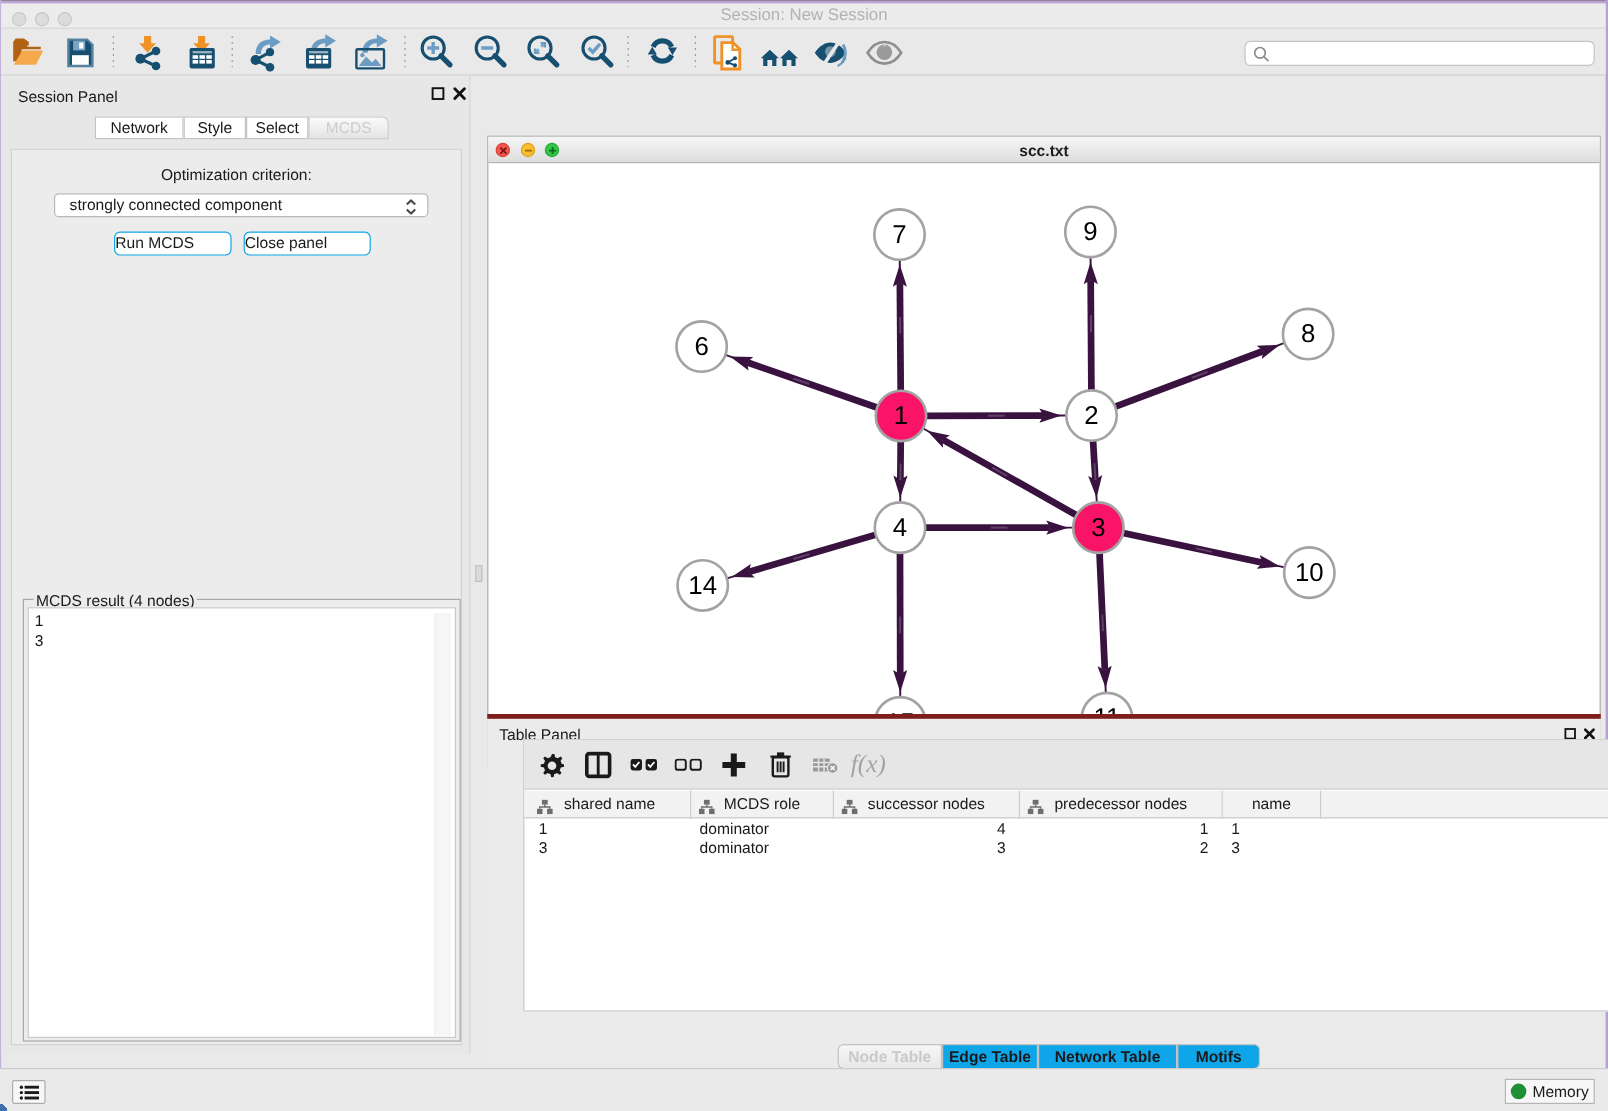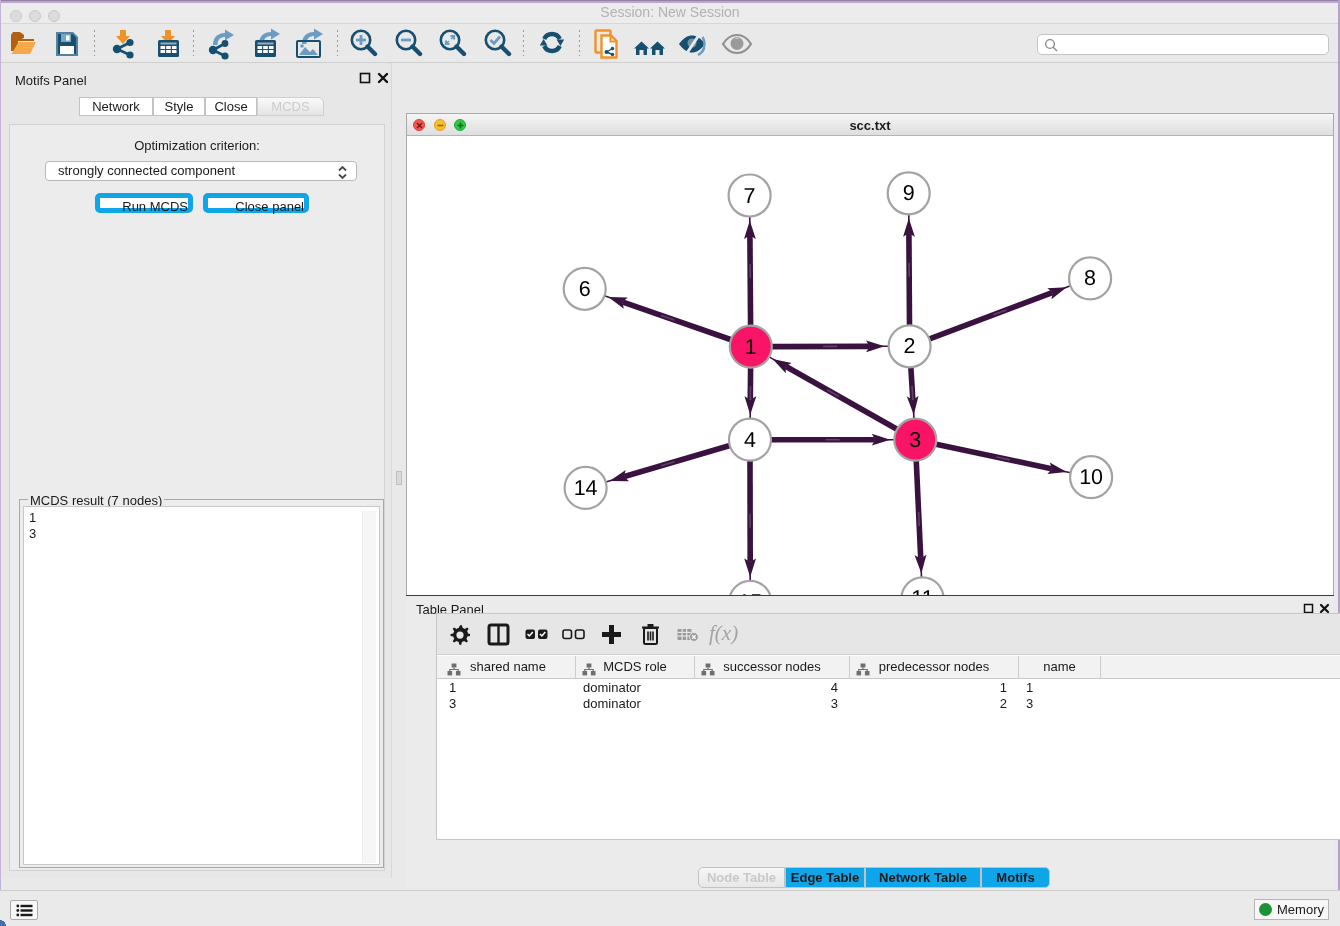--- a/index.html
+++ b/index.html
@@ -27,22 +27,22 @@
   #cpanel { left:1px; top:63px; width:391px; height:815px; background:#e7e7e7; border-right:1px solid #d8d8d8; }
   #cp-title { left:14px; top:10px; font-size:13px; color:#1a1a1a; position:absolute; }
   .tab { position:absolute; top:34px; height:19px; background:#fff; border:1px solid #c3c3c3;
          font-size:13px; text-align:center; line-height:18px; }
   #cp-inner { position:absolute; left:8px; top:61px; width:376px; height:747px;
               background:#ececec; border:1px solid #d2d2d2; }
   #opt-label { position:absolute; left:0; top:13px; width:100%; text-align:center; font-size:13px; }
   #dropdown { position:absolute; left:35px; top:36px; width:312px; height:20px; background:#fff;
               border:1px solid #b9b9b9; border-radius:4px; font-size:13px; line-height:18px;
               padding-left:12px; }
-  .btn { position:absolute; top:68px; height:20px; background:#fff; border:5px solid #0ea5e9;
-         border-radius:5px; font-size:13px; text-align:right; line-height:18px; }
+  .btn { position:absolute; top:68px; height:20px; background:#fff; border:1px solid #0ea5e9;
+         border-radius:5px; font-size:13px; text-align:left; line-height:18px; }
   #fieldset { position:absolute; left:9px; top:374px; width:365px; height:369px;
               border:1px solid #a9a9a9; }
   #fs-legend { position:absolute; left:8px; top:-7px; background:#ececec; font-size:13px;
                padding:0 2px; }
   #fs-white { position:absolute; left:3px; top:6px; width:357px; height:359px; background:#fff;
               border:1px solid #c9c9c9; font-size:13px; line-height:16px; padding:3px 0 0 5px; }
   #fs-rail { position:absolute; right:3px; top:4px; width:14px; height:352px; background:#f6f6f6;
              border-left:1px solid #ededed; }
   
   #netwin { left:406px; top:65px; width:928px; height:526px; background:#fff;
@@ -53,21 +53,21 @@
   #net-title { position:absolute; left:0; top:4px; width:100%; text-align:center;
                font-size:13px; font-weight:bold; color:#1c1c1c; }
   #graph-wrap { position:absolute; left:0; top:23px; }
   #net-handle { position:absolute; left:457px; top:521px; width:14px; height:5px;
                 background:#e0e0e0; border:1px solid #c0c0c0; }
   
   #div-handle { left:396px; top:471px; width:6px; height:14px; background:#dadada;
                 border:1px solid #c0c0c0; }
   
   #tpanel { left:406px; top:595px; width:928px; height:293px; background:#ebebeb;
-            border-top:1px solid #7f1d1d; }
+            border-top:4px solid #7f1d1d; }
   #tp-title { position:absolute; left:10px; top:6px; font-size:13px; }
   #tp-box { position:absolute; left:6px; top:17px; width:919px; height:227px; background:#fff;
             border:1px solid #c6c6c6;margin-left:24px; }
   #tp-toolbar { position:absolute; left:0; top:0; width:917px; height:41px; background:#e6e6e6;
                 border-bottom:1px solid #d0d0d0; }
   #tp-header { position:absolute; left:0; top:42px; width:917px; height:23px; background:#f2f2f2;
                border-bottom:1px solid #c9c9c9; font-size:13px; }
   .hcol { position:absolute; top:0; height:23px; border-right:1px solid #cdcdcd;
           text-align:center; line-height:22px; }
   .trow { position:absolute; left:0; width:917px; height:16px; font-size:13px; }
@@ -230,40 +230,40 @@
     <div class="tbsep" style="left:578px;"></div>
     <div id="searchbox">
       <svg width="15" height="15" style="position:absolute;left:6px;top:3px;" viewBox="0 0 15 15">
         <circle cx="6" cy="6" r="4.4" fill="none" stroke="#8a8a8a" stroke-width="1.4"></circle>
         <line x1="9.2" y1="9.2" x2="13" y2="13" stroke="#8a8a8a" stroke-width="1.4"></line>
       </svg>
     </div>
 </div>
 
 <div class="abs" id="cpanel">
-  <span id="cp-title">Motifs Panel</span>
+  <span id="cp-title">Session Panel</span>
   <svg style="position:absolute;left:358px;top:9px;" width="12" height="12" viewBox="0 0 12 12">
       <rect x="1.5" y="1.5" width="9" height="9" fill="none" stroke="#111" stroke-width="1.6"></rect>
     </svg>
     <svg style="position:absolute;left:376px;top:9px;" width="12" height="12" viewBox="0 0 12 12">
       <path d="M2 2 L10 10 M10 2 L2 10" stroke="#111" stroke-width="2.4" stroke-linecap="round"></path>
     </svg>
   <div class="tab" style="left:78px; width:74px;">Network</div>
     <div class="tab" style="left:152px; width:52px;">Style</div>
-    <div class="tab" style="left:204px; width:52px;">Close</div>
+    <div class="tab" style="left:204px; width:52px;">Select</div>
     <div class="tab" style="left:256px; width:67px; background:linear-gradient(#fafafa,#e4e4e4);border-radius:0 6px 0 0; color:#cccccc; border-color:#cfcfcf;">MCDS</div>
   <div id="cp-inner">
     <div id="dropdown">strongly connected component<svg style="position:absolute;right:8px;top:3.5px;" width="11" height="13" viewBox="0 0 11 13">
           <path d="M2 4.5 L5.5 1 L9 4.5 M2 8.5 L5.5 12 L9 8.5" fill="none" stroke="#4a4a4a" stroke-width="1.8"></path>
         </svg></div>
     <div id="opt-label">Optimization criterion:</div>
     <div class="btn" style="left:85px; width:98px;">Run MCDS</div>
     <div class="btn" style="left:193px; width:106px;">Close panel</div>
     <div id="fieldset">
-      <div id="fs-legend">MCDS result (7 nodes)</div>
+      <div id="fs-legend">MCDS result (4 nodes)</div>
       <div id="fs-white">1<br>3<div id="fs-rail"></div></div>
     </div>
   </div>
 </div>
 
 <div class="abs" id="netwin">
   <div id="net-titlebar">
     <div class="mac-dot" style="left:6px; background:#f4564f; border:1px solid #d84136;"></div>
       <svg style="position:absolute;left:8.5px;top:7.5px;" width="7" height="7" viewBox="0 0 7 7">
         <path d="M1 1 L6 6 M6 1 L1 6" stroke="#7e150f" stroke-width="1.5"></path>

